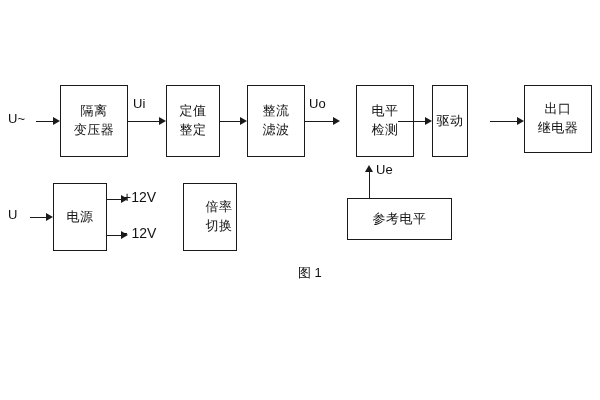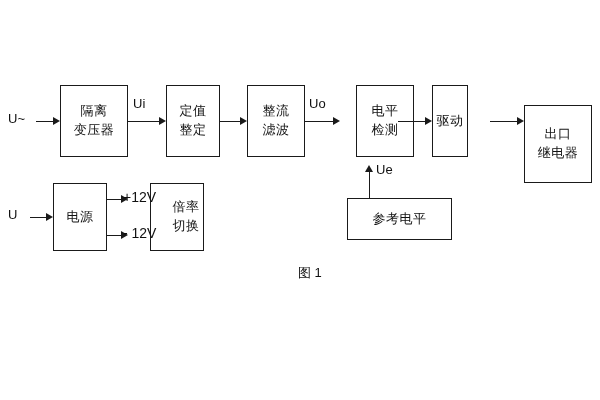--- a/index.html
+++ b/index.html
@@ -99,30 +99,30 @@
 
   <div class="box" style="left:356px; top:85px; width:58px; height:72px;">
     <span class="ln">电平</span>
     <span class="ln">检测</span>
   </div>
 
   <div class="box" style="left:432px; top:85px; width:36px; height:72px;">
     <span class="ln">驱动</span>
   </div>
 
-  <div class="box" style="left:524px; top:85px; width:68px; height:78px;margin-top:20px;">
+  <div class="box" style="left:524px; top:85px; width:68px; height:68px;">
     <span class="ln">出口</span>
     <span class="ln">继电器</span>
   </div>
 
   <div class="box" style="left:53px; top:183px; width:54px; height:68px;">
     <span class="ln">电源</span>
   </div>
 
-  <div class="box" style="left:150px; top:183px; width:54px; height:68px;padding-left:18px;">
+  <div class="box" style="left:183px; top:183px; width:54px; height:68px;padding-left:18px;">
     <span class="ln">倍率</span>
     <span class="ln">切换</span>
   </div>
 
   <div class="box" style="left:347px; top:198px; width:105px; height:42px;">
     <span class="ln">参考电平</span>
   </div>
 
   <div class="hline" style="left:36px; top:121px; width:17px;"></div>
   <div class="arrow-r" style="left:53px; top:117px;"></div>

